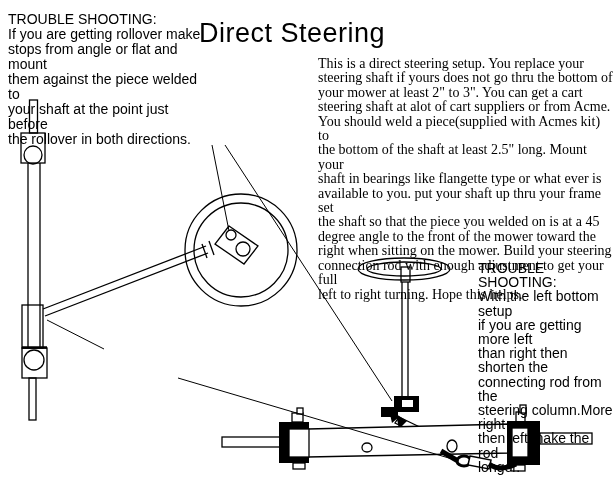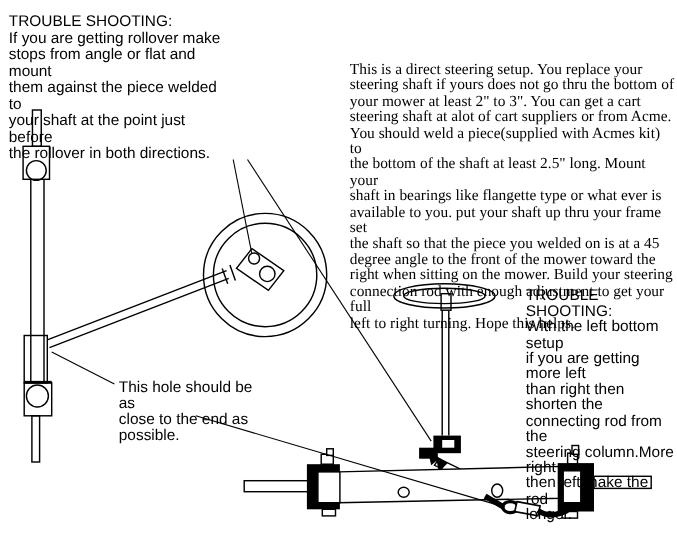--- a/index.html
+++ b/index.html
@@ -104,20 +104,21 @@
         <line x1="441" y1="451" x2="458" y2="461" stroke="#000" stroke-width="5"></line>
         <ellipse cx="464" cy="461" rx="7" ry="5" fill="#fff" stroke="#000" stroke-width="3"></ellipse>
         <polygon points="470,456 491,460 489,469 468,465" fill="#fff" stroke="#000" stroke-width="1.5"></polygon>
         <path d="M489,464 Q500,472 516,464" stroke="#000" stroke-width="5" fill="none"></path>
       </g>
 
       <line x1="178" y1="378" x2="459" y2="461" stroke="#000" stroke-width="1"></line>
     </g>
   </svg>
 
+  <div class="txt title title-pos">Direct Steering</div>
 
   <div class="txt note tl-note">TROUBLE SHOOTING:
 If you are getting rollover make
 stops from angle or flat and mount
 them against the piece welded to
 your shaft at the point just before
 the rollover in both directions.</div>
 
   <div class="txt note main-desc">This is a direct steering setup. You replace your
 steering shaft if yours does not go thru the bottom of
@@ -127,23 +128,20 @@
 the bottom of the shaft at least 2.5" long. Mount your
 shaft in bearings like flangette type or what ever is
 available to you. put your shaft up thru your frame set
 the shaft so that the piece you welded on is at a 45
 degree angle to the front of the mower toward the
 right when sitting on the mower. Build your steering
 connection rod with enough adjustment to get your full
 left to right turning. Hope this helps.</div>
 
 
-  <div class="txt note callout2">This hole should be as
-close to the end as
-possible.</div>
 
   <div class="txt note tr-note">TROUBLE SHOOTING:
 With the left bottom setup
 if you are getting more left
 than right then shorten the
 connecting rod from the
 steering column.More right
 then left make the rod
 longer.</div>
 

